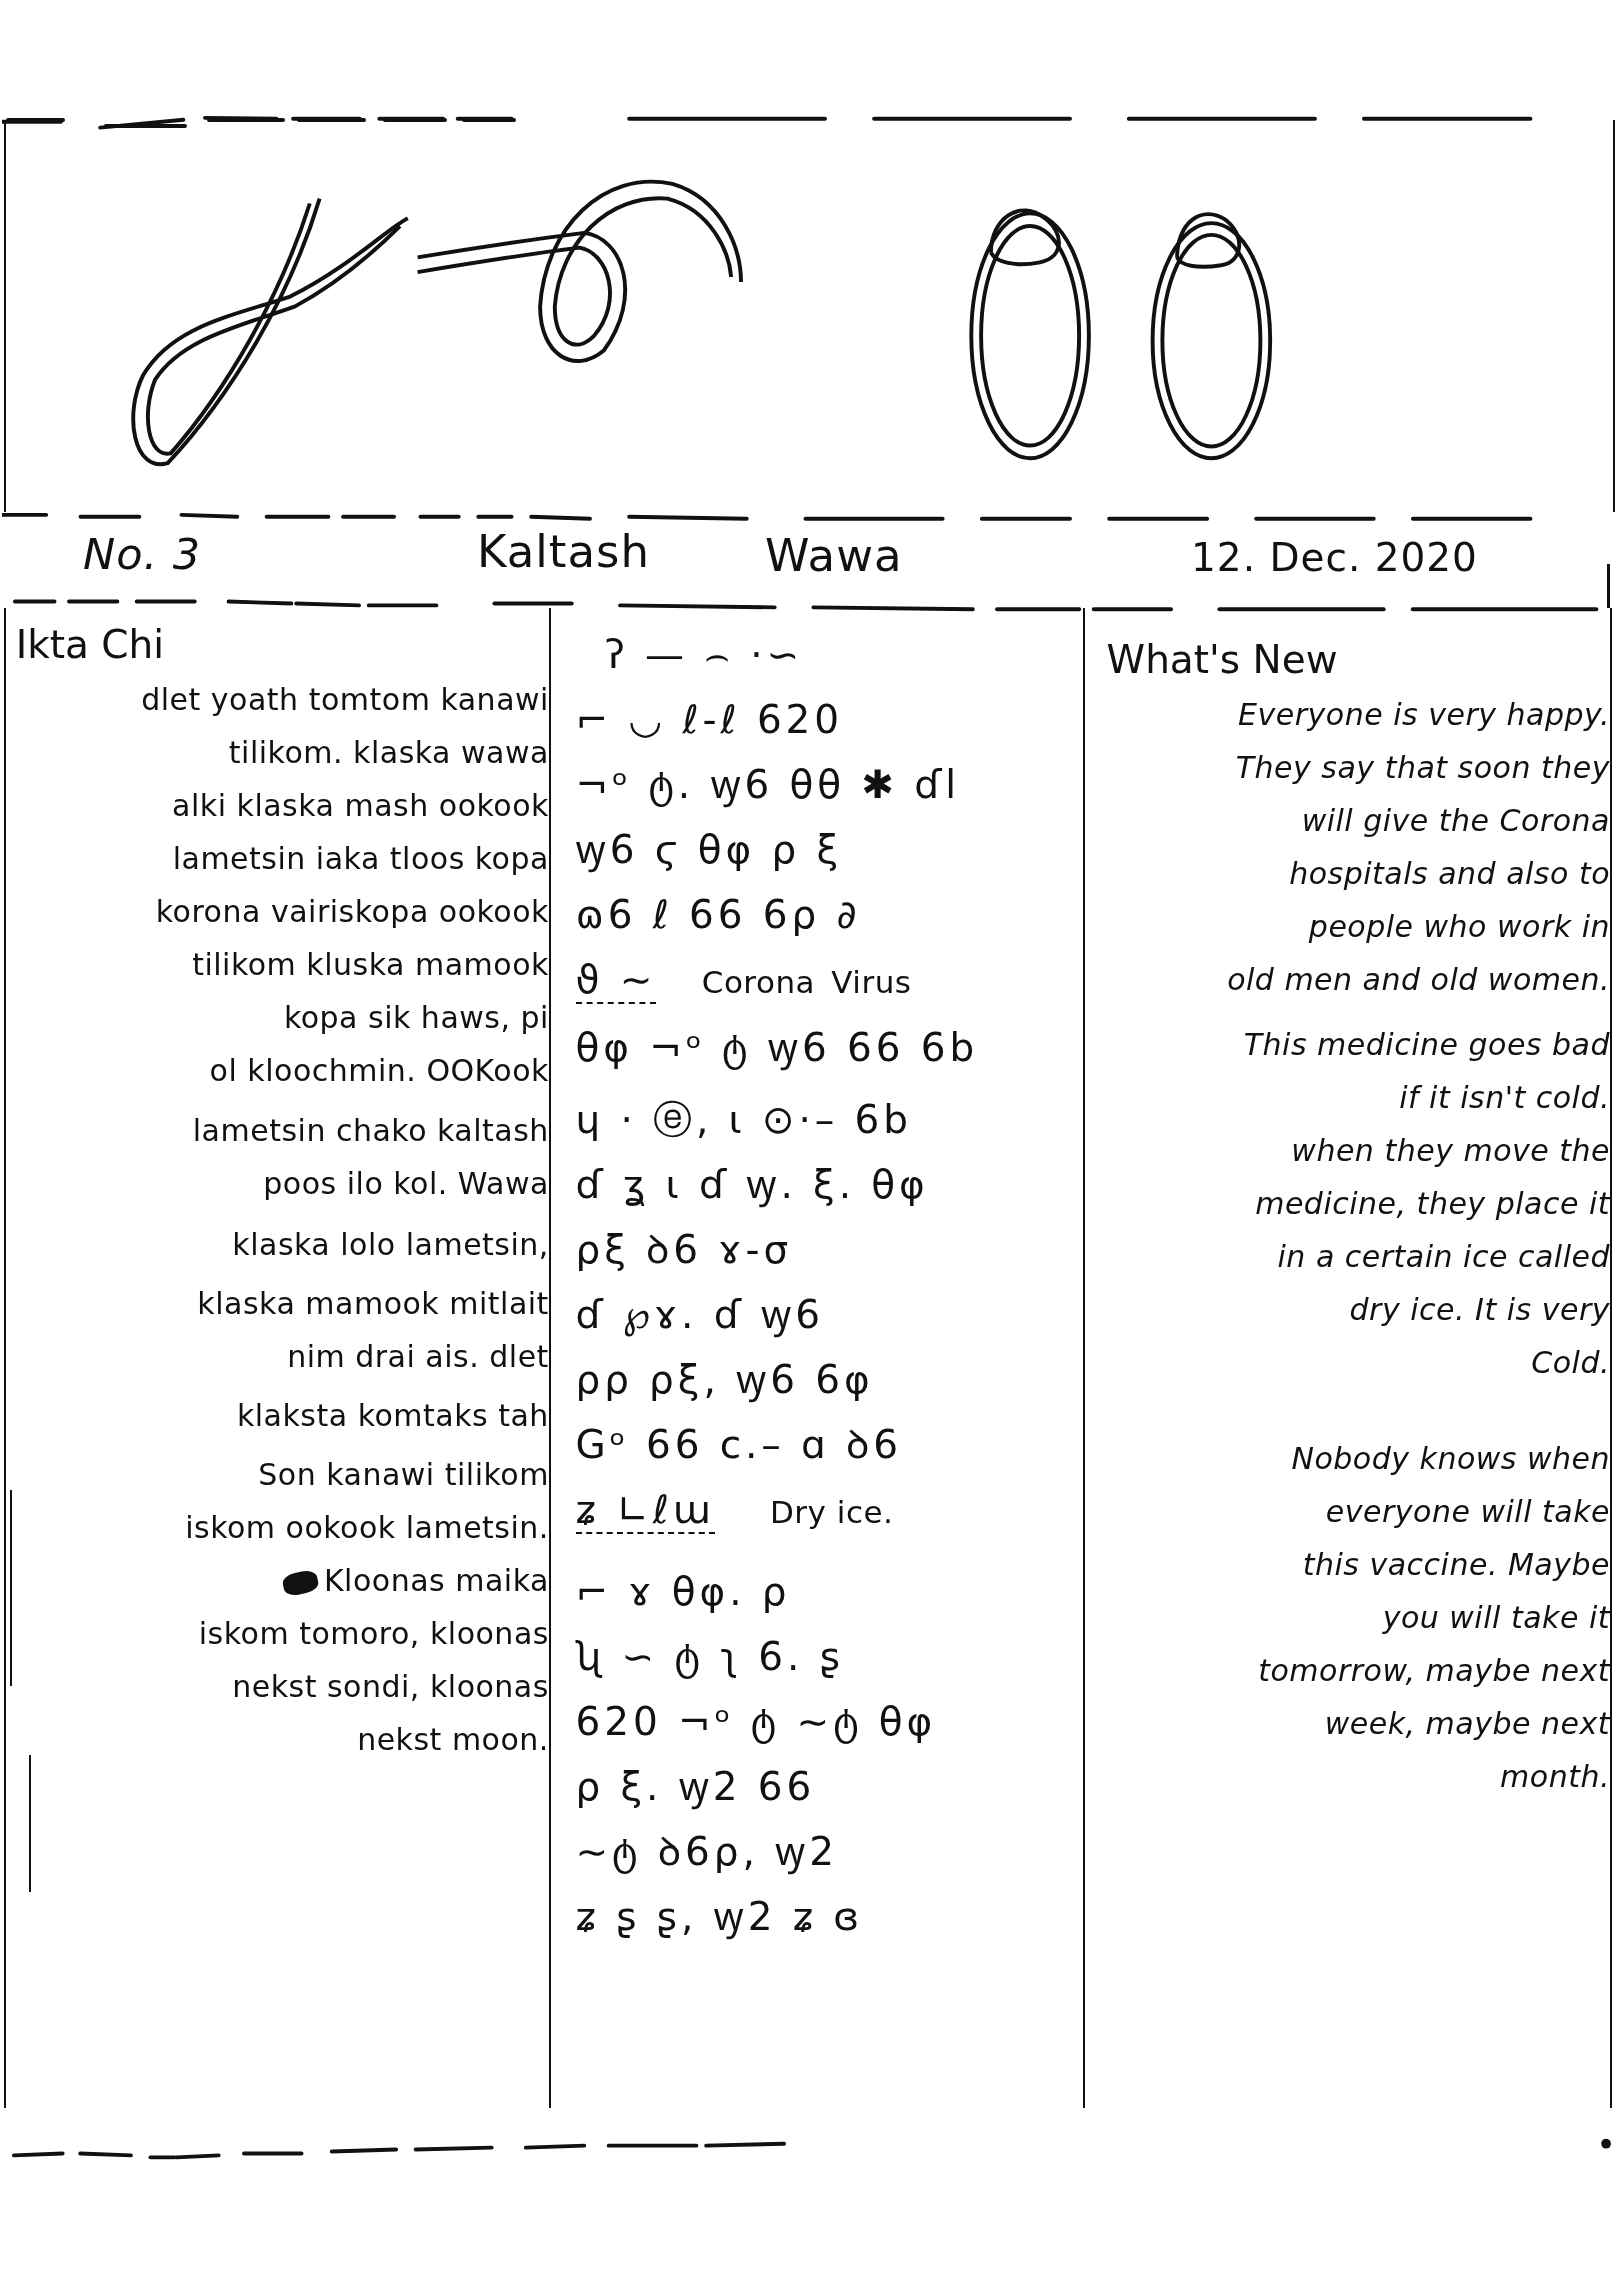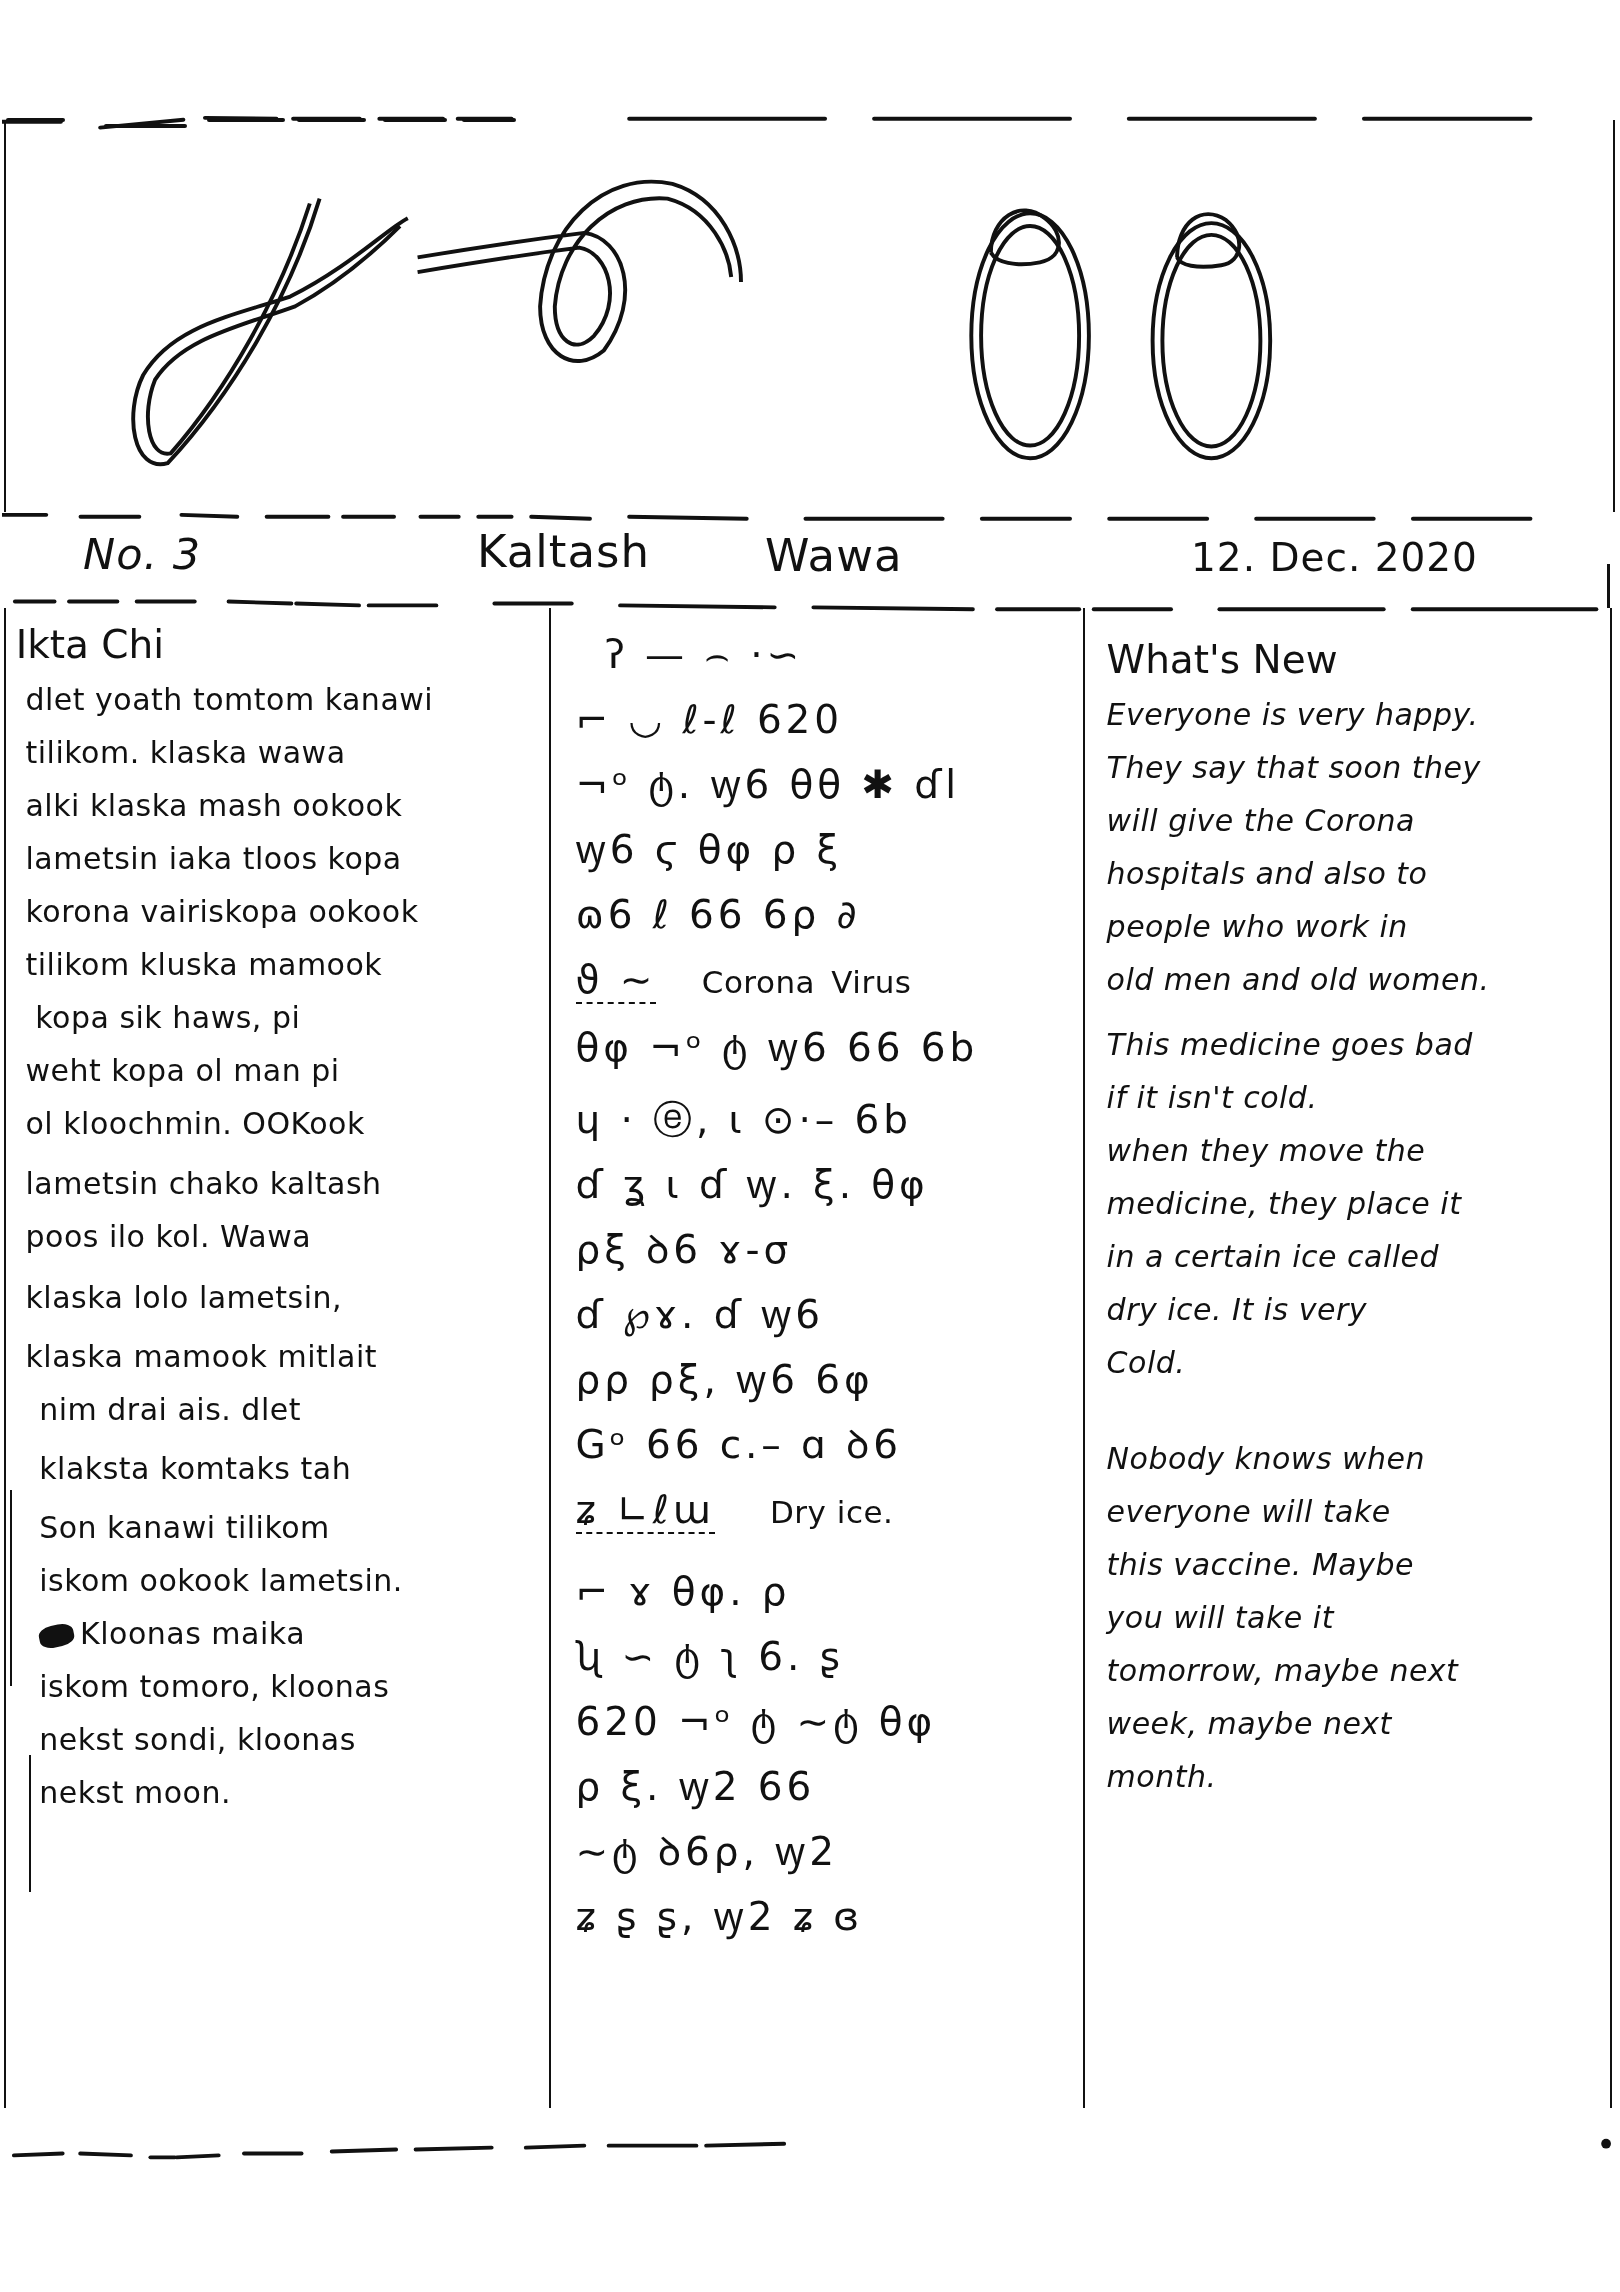--- a/index.html
+++ b/index.html
@@ -27,21 +27,21 @@
   
   .col {
     position: absolute; top: 608px; height: 1500px; box-sizing: border-box;
   }
   .col-left  { left: 3.9px;    width: 545px; border-left: 2.9px solid #111; }
   .col-mid   { left: 549px;  width: 534px; border-left: 2.9px solid #111; }
   .col-right { left: 1083px; width: 529px; border-left: 2.9px solid #111; border-right: 2.9px solid #111; }
 
   .col-head { font-size: 39px; margin: 13.7px 0 5.9px 9.8px; }
   .para { margin: 0 0 0 19.6px; }
-  .line { font-size: 30px; line-height: 53px; white-space: nowrap; letter-spacing: 0.5px; }
+  .line { font-size: 30px; line-height: 53px; white-space: nowrap; letter-spacing: 0.5px; text-align: right; }
   .col-right .line { font-size: 30px; line-height: 53px; font-style: italic; }
   .col-right .para { margin-left: 21.6px; }
   .gap { height: 43px; }
 
   .shorthand-line { font-size: 39px; line-height: 65px; white-space: nowrap; margin-left: 24.5px; letter-spacing: 3.9px; }
   .latin-inline { font-size: 31px; letter-spacing: 0.5px; }
   .dotted-underline { border-bottom: 2.9px dashed #111; }
 
   .scribble { display: inline-block; width: 35px; height: 21.6px; background: #111; border-radius: 40%; vertical-align: middle; margin-right: 5.9px; transform: rotate(-12deg); }
   .margin-bracket { position: absolute; border-left: 2.9px solid #111; }
@@ -139,21 +139,20 @@
 <div class="col col-left">
   <div class="col-head hand">Ikta Chi</div>
   <div class="para">
     <div class="line hand">dlet yoath tomtom kanawi</div>
     <div class="line hand">tilikom. klaska wawa</div>
     <div class="line hand">alki klaska mash ookook</div>
     <div class="line hand">lametsin iaka tloos kopa</div>
     <div class="line hand">korona vairiskopa ookook</div>
     <div class="line hand">tilikom kluska mamook</div>
     <div class="line hand" style="padding-left:9.8px">kopa sik haws, pi</div>
-    <div class="line hand">weht kopa ol man pi</div>
     <div class="line hand">ol kloochmin. OOKook</div>
     <div class="line hand" style="margin-top:7.8px">lametsin chako kaltash</div>
     <div class="line hand">poos ilo kol. Wawa</div>
     <div class="line hand" style="margin-top:7.8px">klaska lolo lametsin,</div>
     <div class="line hand" style="margin-top:5.9px">klaska mamook mitlait</div>
     <div class="line hand" style="padding-left:13.7px">nim drai ais. dlet</div>
     <div class="line hand" style="padding-left:13.7px;margin-top:5.9px">klaksta komtaks tah</div>
     <div class="line hand" style="padding-left:13.7px;margin-top:5.9px">Son kanawi tilikom</div>
     <div class="line hand" style="padding-left:13.7px">iskom ookook lametsin.</div>
     <div class="line hand" style="padding-left:13.7px">

